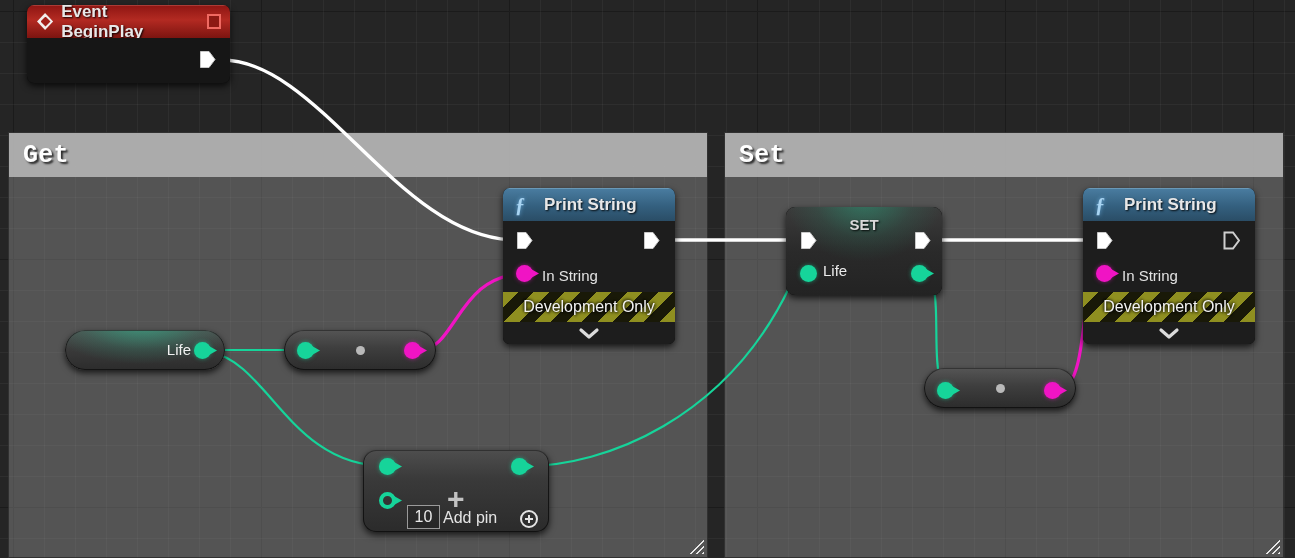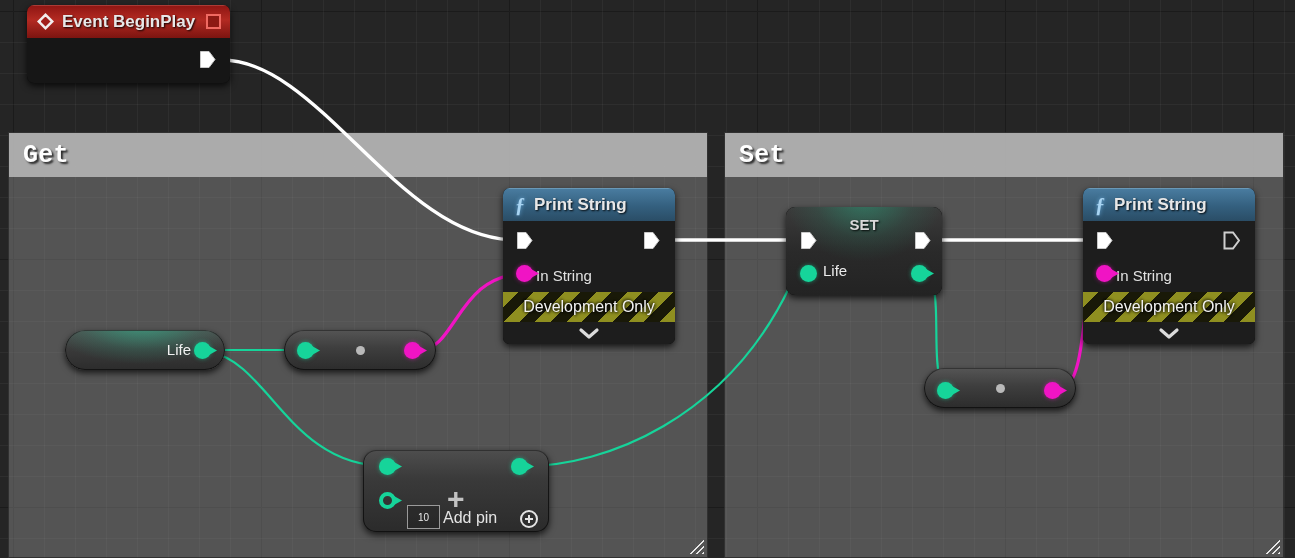--- a/index.html
+++ b/index.html
@@ -56,21 +56,21 @@
   
   .node {
     position: absolute;
     border-radius: 7px;
     background: #1b1b1b;
     box-shadow: 0 3px 7px rgba(0,0,0,0.75), inset 0 0 0 1px rgba(0,0,0,0.65);
     overflow: hidden;
     z-index: 4;
   }
   .node-title {
-    display: flex; align-items: center; gap: 9px;
+    display: flex; align-items: center; gap: 19px;
     height: 33px; padding: 0 12px;
     font-size: 17px; font-weight: bold; color: #e8e8e8;
     text-shadow: 1px 1px 2px rgba(0,0,0,0.9);
   }
   .node-body { position: relative; background: #1c1c1c; }
 
   
   .event-node { width: 203px; height: 78px; }
   .event-title {
     background: linear-gradient(to bottom, #8e1512 0%, #b32a22 45%, #7c1410 100%);
@@ -106,21 +106,21 @@
   }
   .f-icon {
     font-family: "Liberation Serif", serif;
     font-style: italic; font-weight: bold;
     font-size: 20px; color: #a8d4f2; line-height: 1;
     text-shadow: 0 0 4px rgba(120,190,240,0.7);
   }
   .fn-body { background: #1d1d1d; }
   .pin-row {
     position: relative; display: flex; align-items: center;
-    height: 33px; padding: 0 5px;
+    height: 33px; padding: 0 11px;
   }
   .pin-label { font-size: 15px; color: #e2e2e2; }
   .exec-row { height: 38px; }
   .dev-band {
     position: relative; height: 30px;
     background:
       repeating-linear-gradient(-45deg,
         #8f8f20 0 11px, #191908 11px 22px);
     display: flex; align-items: center; justify-content: center;
   }
@@ -206,21 +206,21 @@
     content: ""; position: absolute; background: #e4e4e4;
   }
   .add-pin-circle::before { left: 3px; top: 6px; width: 8px; height: 2px; }
   .add-pin-circle::after  { left: 6px; top: 3px; width: 2px; height: 8px; }
   .value-box {
     position: absolute; left: 44px; top: 55px;
     width: 33px; height: 24px;
     border: 1px solid #9a9a9a;
     background: rgba(25,25,25,0.25);
     display: flex; align-items: center; justify-content: center;
-    font-size: 10px; color: #e8e8e8;
+    font-size: 16px; color: #e8e8e8;
   }
 
   
   .pin-dot {
     position: absolute; width: 17px; height: 17px; border-radius: 50%;
     z-index: 5;
   }
   .pin-dot.teal    { background: #16d49a; box-shadow: 0 0 4px rgba(22,212,154,0.55); }
   .pin-dot.magenta { background: #f014c4; box-shadow: 0 0 4px rgba(240,20,196,0.55); }
   .pin-dot.hollow {

